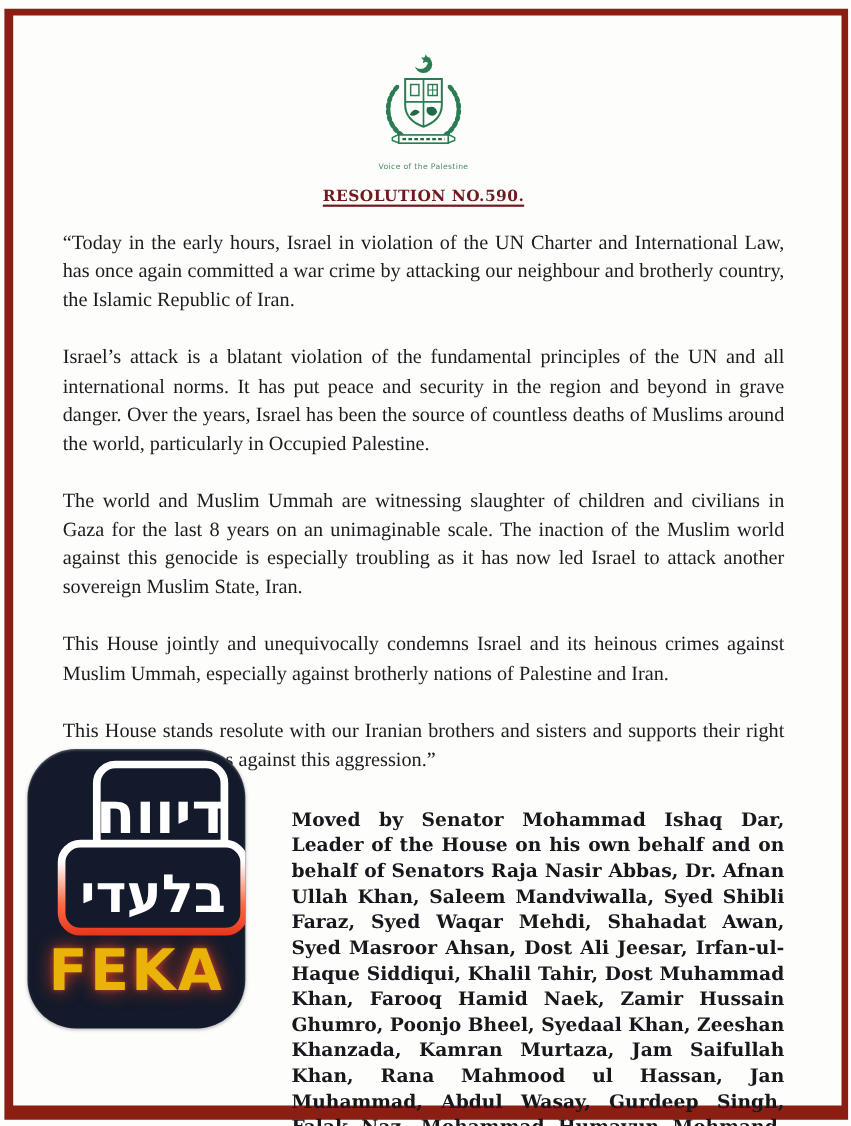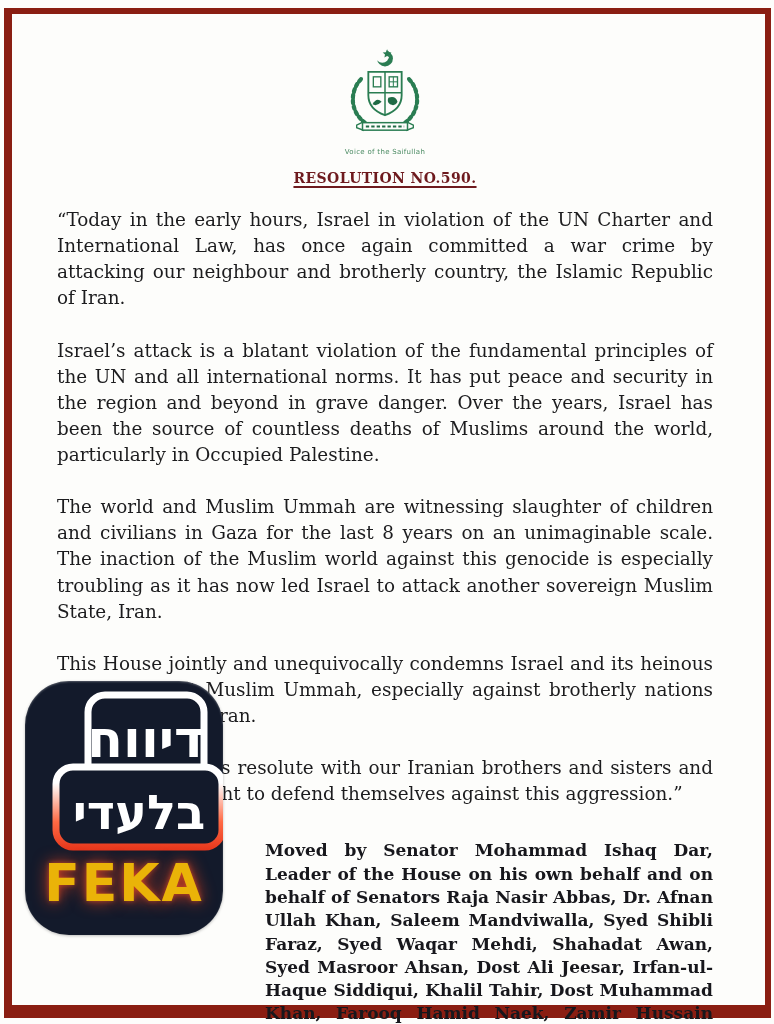--- a/index.html
+++ b/index.html
@@ -43,20 +43,21 @@
     letter-spacing: .4px;
     text-decoration: underline;
     text-underline-offset: 3px;
     text-decoration-thickness: 2px;
   }
   .para {
     font-size: 18.4px;
     line-height: 1.42;
     text-align: justify;
     margin: 0 0 26px 0;
+    font-family: Liberation Serif, serif;
   }
   .para:first-of-type { margin-top: 20px; }
   .moved-wrap { position: relative; margin-top: 32px; }
   .moved {
     margin: 0 0 0 208px;
     font-size: 17px;
     line-height: 1.37;
     font-weight: 600;
     text-align: justify;
     color: #17171c;
@@ -117,21 +118,21 @@
         <line x1="65" y1="43" x2="75" y2="43" stroke="#2a7d52" stroke-width="1.2"></line>
         <line x1="70" y1="37" x2="70" y2="49" stroke="#2a7d52" stroke-width="1.2"></line>
         <path d="M45 70 q5 -9 11 -3 q-6 6 -11 3 z" fill="#1f6b45"></path>
         <path d="M64 62 q9 -3 11 5 q-3 6 -9 3 q-4 -3 -2 -8 z" fill="#1f6b45"></path>
 
         <path d="M26 95 l8 -4 v10 l-8 -3 z" fill="#fdfdfb" stroke="#2a7d52" stroke-width="1.6"></path>
         <path d="M94 95 l-8 -4 v10 l8 -3 z" fill="#fdfdfb" stroke="#2a7d52" stroke-width="1.6"></path>
         <rect x="33" y="92" width="54" height="9" fill="#fdfdfb" stroke="#2a7d52" stroke-width="1.8"></rect>
         <line x1="37" y1="96.5" x2="83" y2="96.5" stroke="#1f6b45" stroke-width="2.4" stroke-dasharray="4 2.5"></line>
       </svg>
-      <div class="emblem-caption">Voice of the Saifullah</div>
+      <div class="emblem-caption">Voice of the Palestine</div>
     </div>
 
     <div class="title-wrap">
       <span class="doc-title">RESOLUTION NO.590.</span>
     </div>
 
     <p class="para">“Today in the early hours, Israel in violation of the UN Charter and International Law, has once again committed a war crime by attacking our neighbour and brotherly country, the Islamic Republic of Iran.</p>
     <p class="para">Israel’s attack is a blatant violation of the fundamental principles of the UN and all international norms. It has put peace and security in the region and beyond in grave danger. Over the years, Israel has been the source of countless deaths of Muslims around the world, particularly in Occupied Palestine.</p>
     <p class="para">The world and Muslim Ummah are witnessing slaughter of children and civilians in Gaza for the last 8 years on an unimaginable scale. The inaction of the Muslim world against this genocide is especially troubling as it has now led Israel to attack another sovereign Muslim State, Iran.</p>
     <p class="para">This House jointly and unequivocally condemns Israel and its heinous crimes against Muslim Ummah, especially against brotherly nations of Palestine and Iran.</p>

